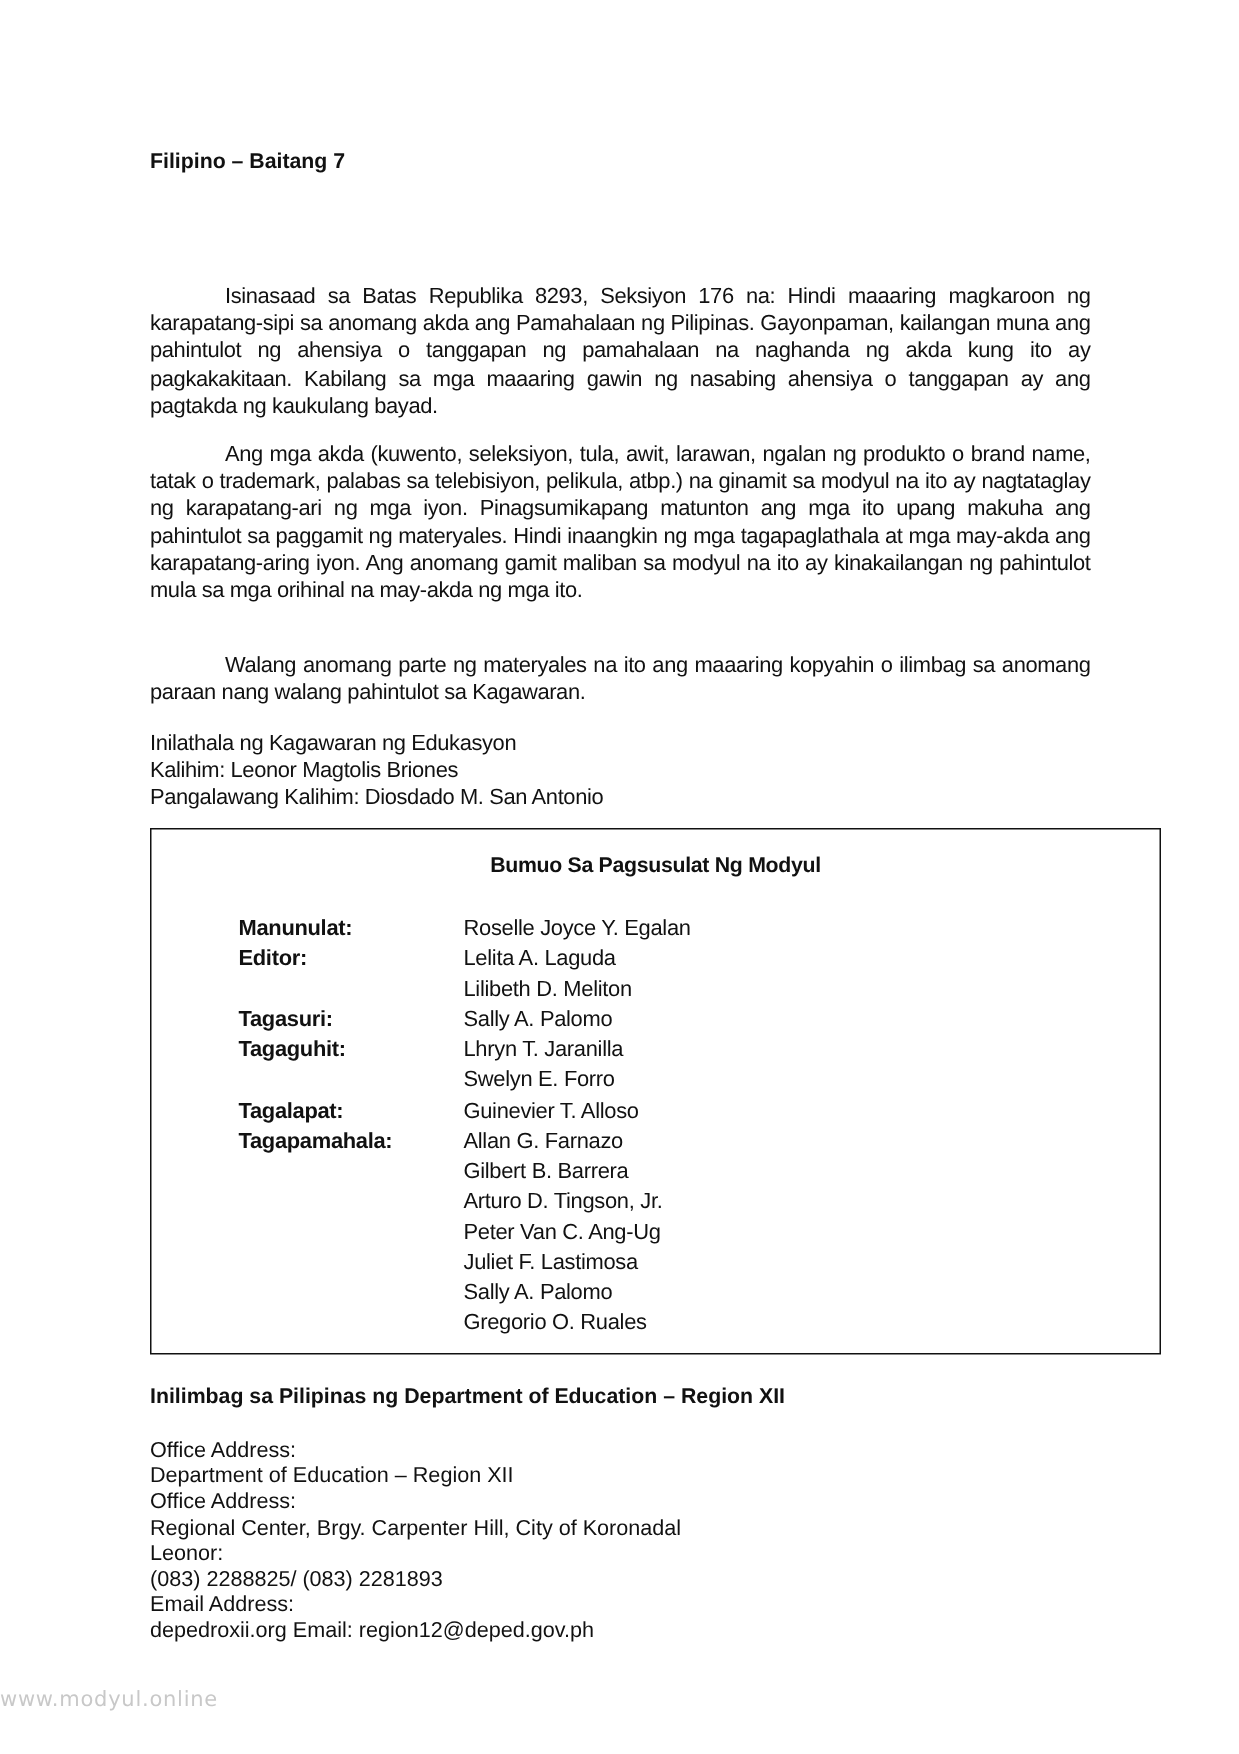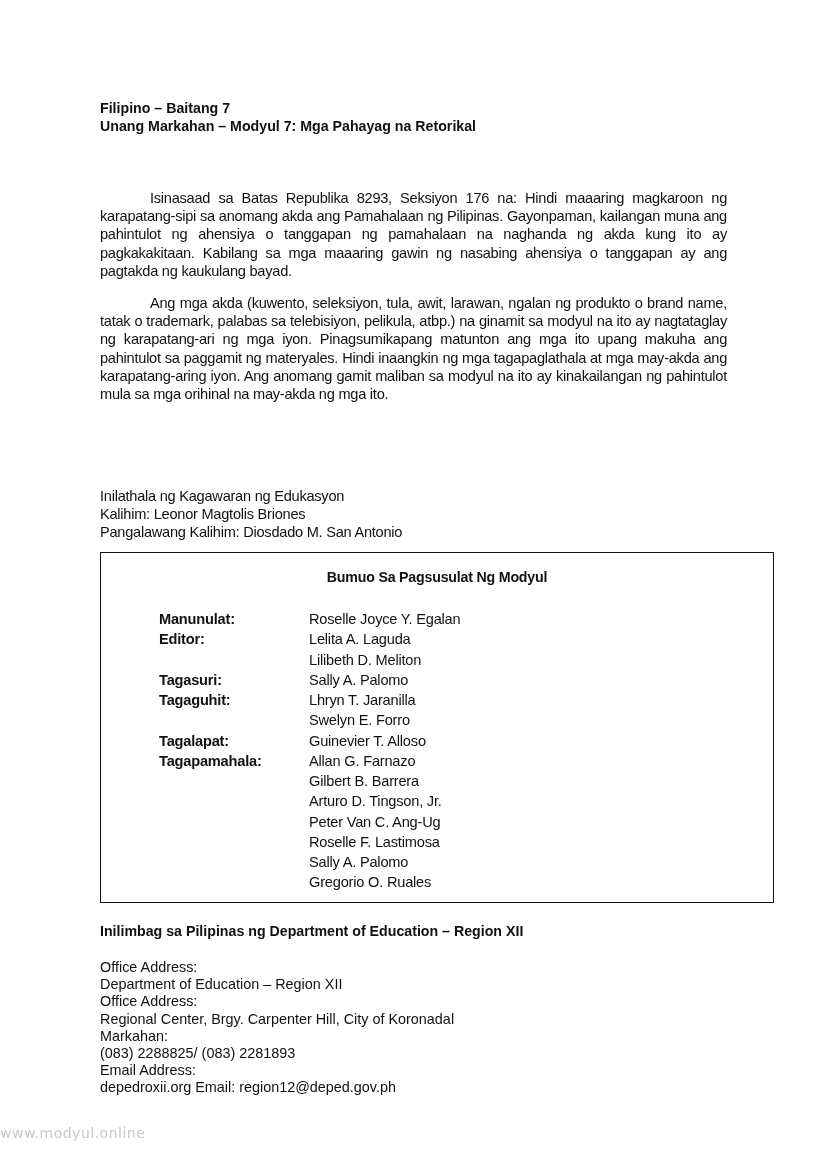--- a/index.html
+++ b/index.html
@@ -25,25 +25,25 @@
     .ct-label { width:150px; }
     .footer { position:absolute; left:0; right:0; top:1125px; text-align:left; font-family:"DejaVu Sans", sans-serif; font-size:14px; color:#c8c8c8; letter-spacing:0.5px; }
   </style>
 </head>
 <body>
 
 <div class="page">
 
   <div class="head">
     <div>Filipino – Baitang 7</div>
-    <div>Unang Markahan – Modyul 7: Mga Pahayag na Retorikal</div>
   </div>
 
   <div class="para p1">Isinasaad sa Batas Republika 8293, Seksiyon 176 na: Hindi maaaring magkaroon ng karapatang-sipi sa anomang akda ang Pamahalaan ng Pilipinas. Gayonpaman, kailangan muna ang pahintulot ng ahensiya o tanggapan ng pamahalaan na naghanda ng akda kung ito ay pagkakakitaan. Kabilang sa mga maaaring gawin ng nasabing ahensiya o tanggapan ay ang pagtakda ng kaukulang bayad.</div>
   <div class="para p2">Ang mga akda (kuwento, seleksiyon, tula, awit, larawan, ngalan ng produkto o brand name, tatak o trademark, palabas sa telebisiyon, pelikula, atbp.) na ginamit sa modyul na ito ay nagtataglay ng karapatang-ari ng mga iyon. Pinagsumikapang matunton ang mga ito upang makuha ang pahintulot sa paggamit ng materyales. Hindi inaangkin ng mga tagapaglathala at mga may-akda ang karapatang-aring iyon. Ang anomang gamit maliban sa modyul na ito ay kinakailangan ng pahintulot mula sa mga orihinal na may-akda ng mga ito.</div>
+  <div class="para p3">Walang anomang parte ng materyales na ito ang maaaring kopyahin o ilimbag sa anomang paraan nang walang pahintulot sa Kagawaran.</div>
 
   <div class="pub">
     <div>Inilathala ng Kagawaran ng Edukasyon</div>
     <div>Kalihim: Leonor Magtolis Briones</div>
     <div>Pangalawang Kalihim: Diosdado M. San Antonio</div>
   </div>
 
   <div class="box">
     <div class="box-title">Bumuo Sa Pagsusulat Ng Modyul</div>
     <div class="credits" id="credits">
@@ -86,21 +86,21 @@
         <div class="crow">
           <span class="crole"></span>
           <span class="cname">Arturo D.  Tingson, Jr.</span>
         </div>
         <div class="crow">
           <span class="crole"></span>
           <span class="cname">Peter Van C. Ang-Ug</span>
         </div>
         <div class="crow">
           <span class="crole"></span>
-          <span class="cname">Roselle F. Lastimosa</span>
+          <span class="cname">Juliet F. Lastimosa</span>
         </div>
         <div class="crow">
           <span class="crole"></span>
           <span class="cname">Sally A. Palomo</span>
         </div>
         <div class="crow">
           <span class="crole"></span>
           <span class="cname">Gregorio O. Ruales</span>
         </div>
       </div>
@@ -111,21 +111,21 @@
   <div class="contacts" id="contacts">
       <div class="ct-row">
         <span class="ct-label">Office Address:</span>
         <span>Department of Education – Region XII</span>
       </div>
       <div class="ct-row">
         <span class="ct-label">Office Address:</span>
         <span>Regional Center, Brgy. Carpenter Hill, City of Koronadal</span>
       </div>
       <div class="ct-row">
-        <span class="ct-label">Markahan:</span>
+        <span class="ct-label">Leonor:</span>
         <span>(083) 2288825/ (083) 2281893</span>
       </div>
       <div class="ct-row">
         <span class="ct-label">Email Address:</span>
         <span>depedroxii.org Email: region12@deped.gov.ph</span>
       </div>
     </div>
 
   <div class="footer">www.modyul.online</div>
 </div>

